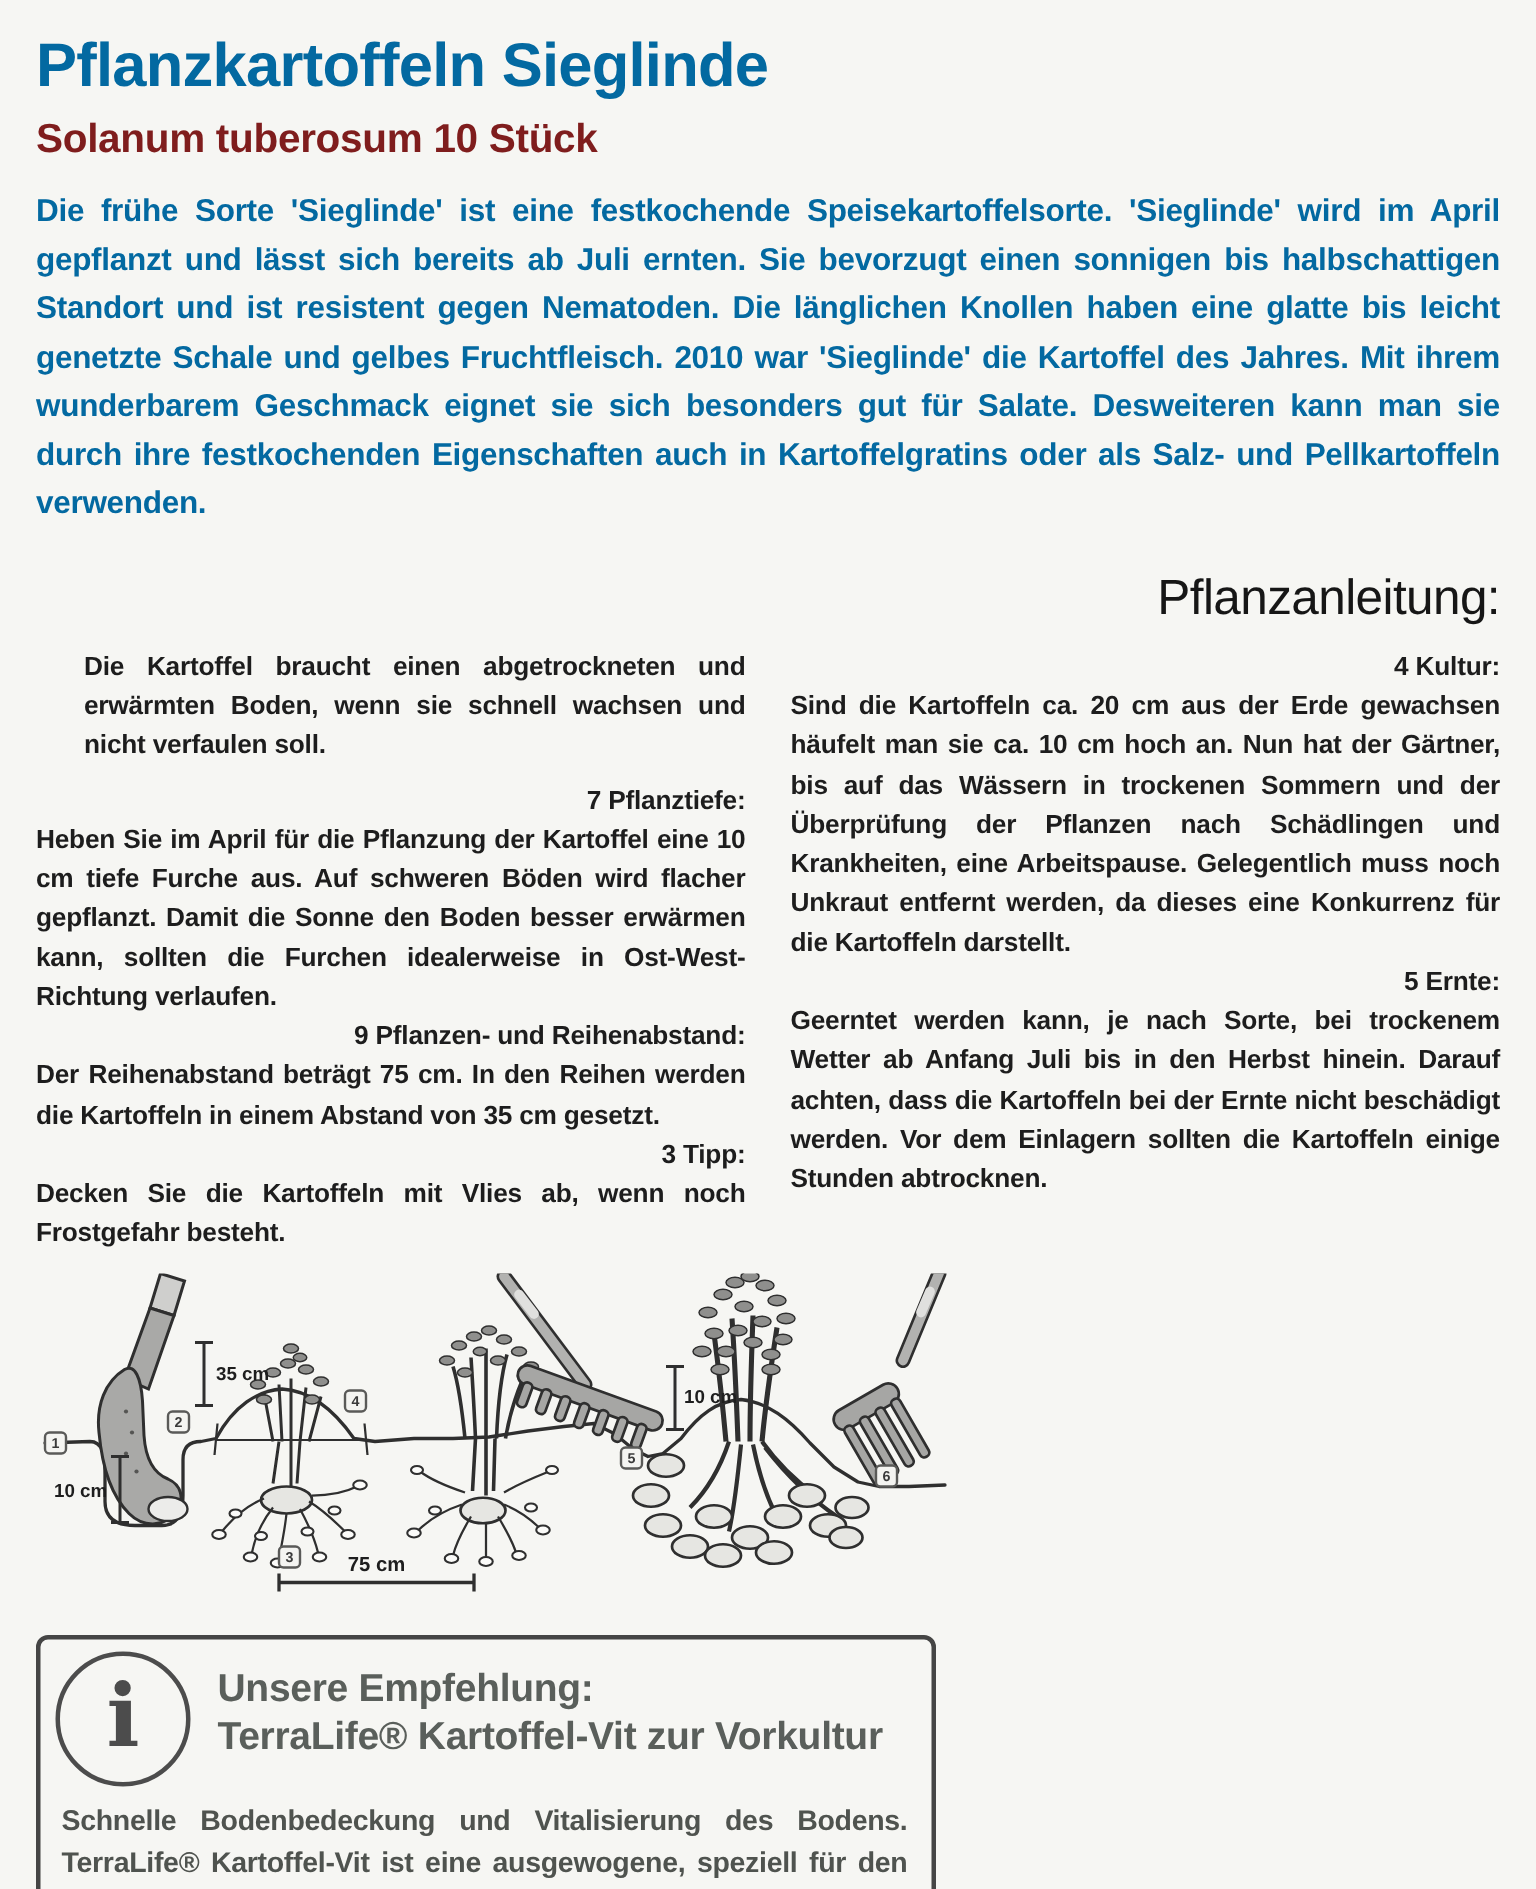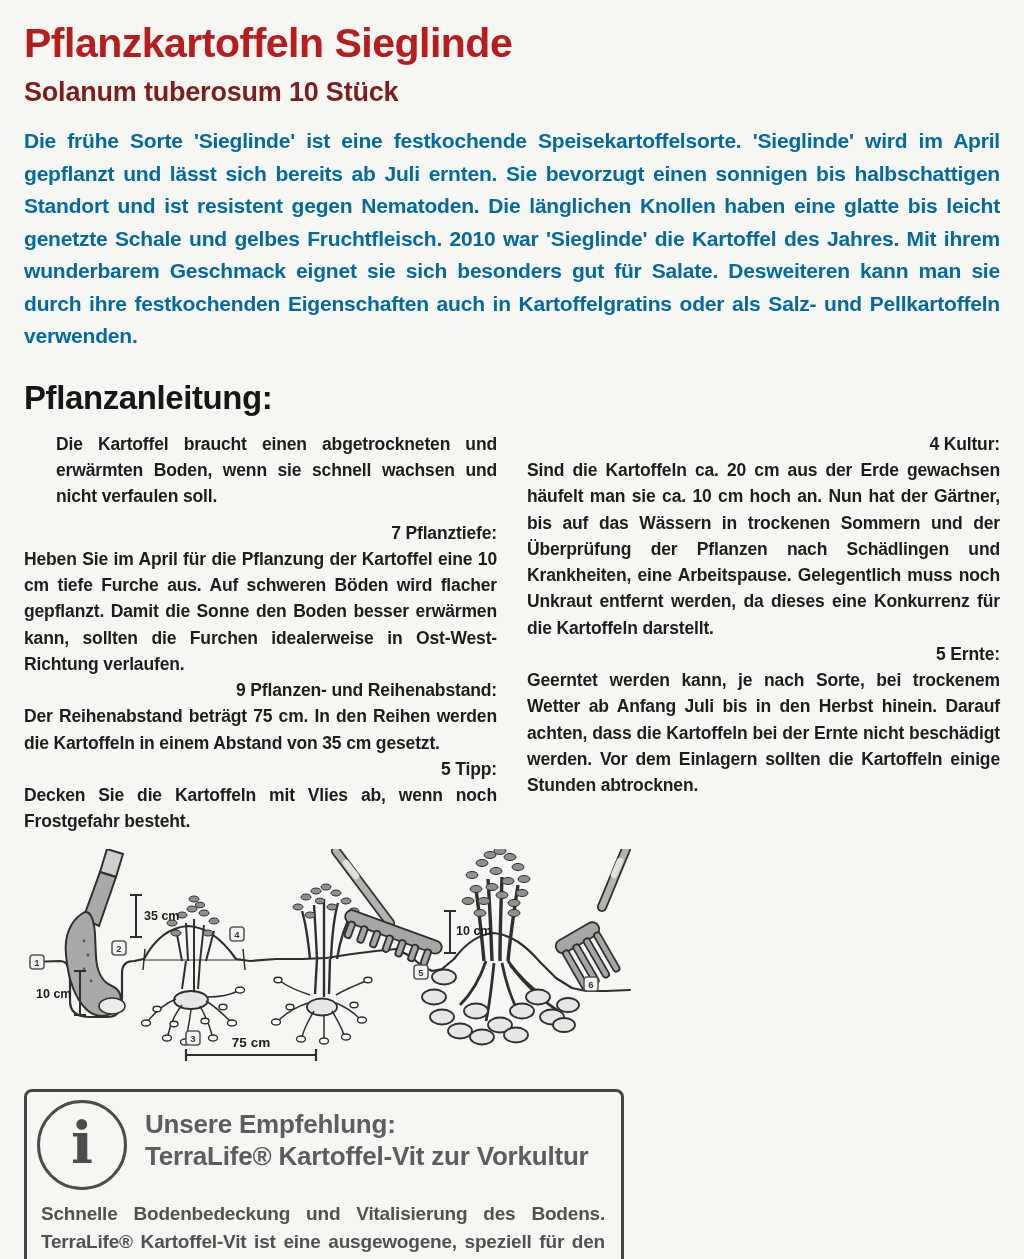--- a/index.html
+++ b/index.html
@@ -7,34 +7,34 @@
     width:1024px;min-height:1259px;
     background:#f6f6f3;
     font-family:"Liberation Sans", sans-serif;
     color:#1d1d1d;
     -webkit-font-smoothing:antialiased;
   }
   .page{box-sizing:border-box;width:1024px;min-height:1259px;padding:16px 24px 10px 24px;position:relative;}
 
   .title{
     font-size:41px;font-weight:700;letter-spacing:-0.5px;
-    margin:4px 0 0 0;color:#b91c1c;
+    margin:4px 0 0 0;color:#0369a1;
   }
   .subtitle{
     font-size:27px;font-weight:700;letter-spacing:-0.2px;
     margin:10px 0 0 0;color:#7f1d1d;
   }
   .intro{
     margin:17px 0 0 0;
     font-size:21px;line-height:1.55;font-weight:700;letter-spacing:-0.2px;
     text-align:justify;color:#0369a1;
   }
   .guide-heading{
-    font-size:33px;font-weight:700;letter-spacing:-0.4px;
-    margin:26px 0 0 0;color:#161616;
+    font-size:33px;font-weight:400;letter-spacing:-0.4px;
+    margin:26px 0 0 0;color:#161616;text-align:right;
   }
   .columns{display:flex;gap:30px;margin-top:14px;}
   .col{flex:1 1 0;font-size:17.5px;line-height:1.5;font-weight:700;letter-spacing:-0.15px;text-align:justify;}
   .col p{margin:0;}
   .col .lead{margin-bottom:10px;margin-left:32px;}
   .sec-title{margin-top:10px;font-weight:700;text-align:right;}
   .sec-body{margin:0;}
 
   .diagram-wrap{margin:14px 0 0 0;width:640px;}
 
@@ -79,21 +79,21 @@
   <div class="columns">
     <div class="col">
       <p class="lead">Die Kartoffel braucht einen abgetrockneten und erwärmten Boden, wenn sie schnell wachsen und nicht verfaulen soll.</p>
 
       <p class="sec-title">7 Pflanztiefe:</p>
       <p class="sec-body">Heben Sie im April für die Pflanzung der Kartoffel eine 10 cm tiefe Furche aus. Auf schweren Böden wird flacher gepflanzt. Damit die Sonne den Boden besser erwärmen kann, sollten die Furchen idealerweise in Ost-West-Richtung verlaufen.</p>
 
       <p class="sec-title">9 Pflanzen- und Reihenabstand:</p>
       <p class="sec-body">Der Reihenabstand beträgt 75 cm. In den Reihen werden die Kartoffeln in einem Abstand von 35 cm gesetzt.</p>
 
-      <p class="sec-title">5 Tipp:</p>
+      <p class="sec-title">3 Tipp:</p>
       <p class="sec-body">Decken Sie die Kartoffeln mit Vlies ab, wenn noch Frostgefahr besteht.</p>
     </div>
 
     <div class="col">
       <p class="sec-title" style="margin-top:0;">4 Kultur:</p>
       <p class="sec-body">Sind die Kartoffeln ca. 20 cm aus der Erde gewachsen häufelt man sie ca. 10 cm hoch an. Nun hat der Gärtner, bis auf das Wässern in trockenen Sommern und der Überprüfung der Pflanzen nach Schädlingen und Krankheiten, eine Arbeitspause. Gelegentlich muss noch Unkraut entfernt werden, da dieses eine Konkurrenz für die Kartoffeln darstellt.</p>
 
       <p class="sec-title">5 Ernte:</p>
       <p class="sec-body">Geerntet werden kann, je nach Sorte, bei trockenem Wetter ab Anfang Juli bis in den Herbst hinein. Darauf achten, dass die Kartoffeln bei der Ernte nicht beschädigt werden. Vor dem Einlagern sollten die Kartoffeln einige Stunden abtrocknen.</p>
     </div>

